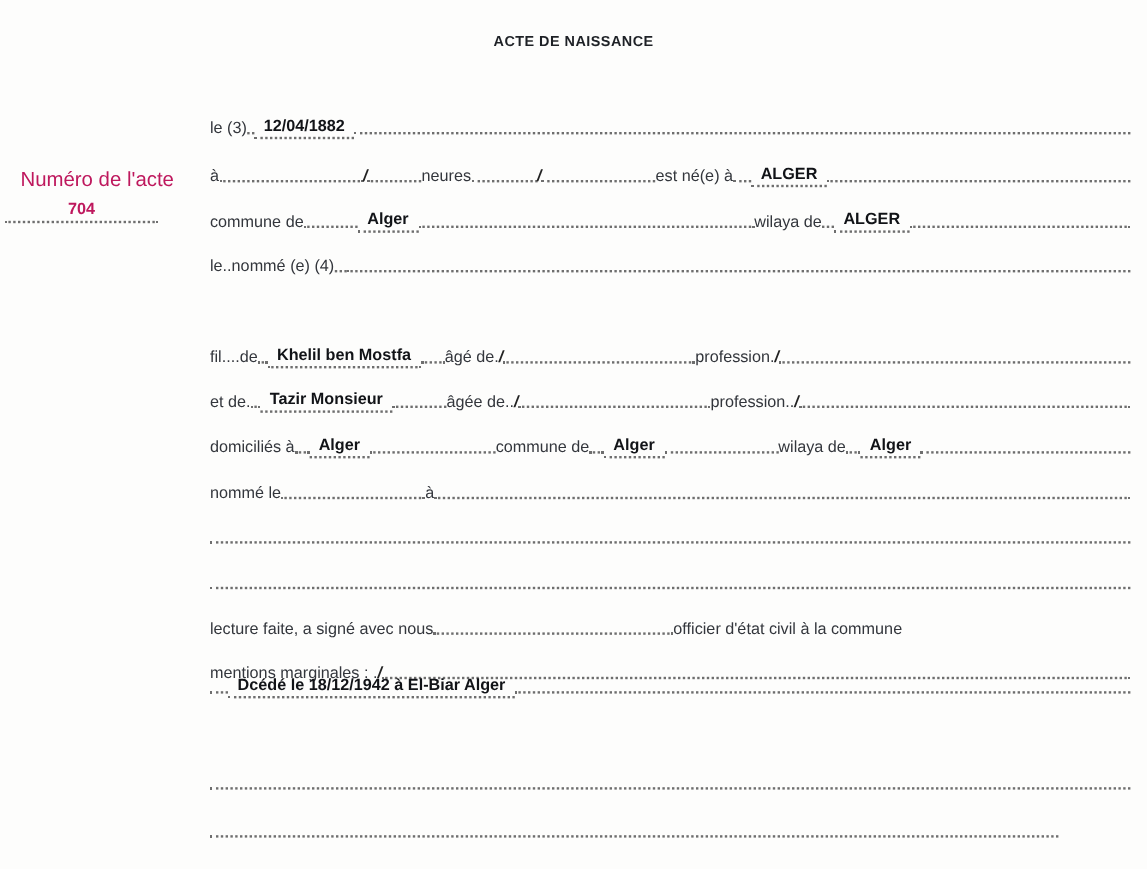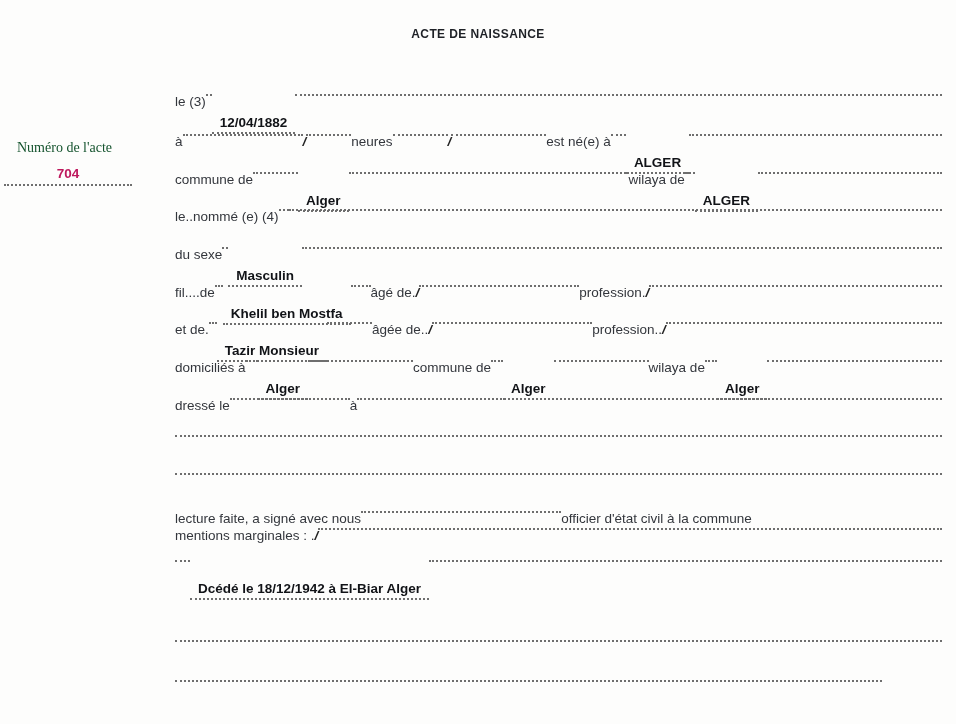--- a/index.html
+++ b/index.html
@@ -25,23 +25,22 @@
     font-size: 12px;
     font-weight: bold;
     letter-spacing: 0.4px;
     color: #1e2126;
   }
   
   .numero-label {
     position: absolute;
     left: 17px;
     top: 140px;
-    font-size: 14px;
-    color: #14532d;
-    font-family: Liberation Serif, serif;
+    font-size: 17px;
+    color: #be185d;
   }
   .numero-value {
     position: absolute;
     left: 4px;
     top: 166px;
     width: 128px;
     text-align: center;
     font-size: 13.5px;
     font-weight: bold;
     color: #be185d;
@@ -55,21 +54,21 @@
     right: 14px;
     top: 0;
     height: 724px;
   }
   .fline {
     position: absolute;
     left: 0;
     right: 0;
     height: 22px;
     display: flex;
-    align-items: flex-start;
+    align-items: flex-end;
     font-size: 13.5px;
     color: #33363c;
     white-space: nowrap;
   }
   .lbl { padding-bottom: 2px; }
   .dots {
     border-bottom: 2px dotted #6e6e6e;
     height: 2px;
     margin-bottom: 4px;
     flex: 0 0 auto;
@@ -135,26 +134,20 @@
       <span class="fill">ALGER</span>
       <span class="dots grow"></span>
     </div>
 
     <div class="fline" style="top:209px">
       <span class="lbl">le..nommé (e) (4)</span>
       <span class="dots w10"></span>
       <span class="dots grow"></span>
     </div>
 
-    <div class="fline" style="top:247px">
-      <span class="lbl">du sexe</span>
-      <span class="dots w6"></span>
-      <span class="fill">Masculin</span>
-      <span class="dots grow"></span>
-    </div>
 
     <div class="fline" style="top:285px">
       <span class="lbl">fil....de</span>
       <span class="dots w8"></span>
       <span class="fill">Khelil ben Mostfa</span>
       <span class="dots w20"></span>
       <span class="lbl">âgé de.</span>
       <span class="slash">/</span>
       <span class="dots w160"></span>
       <span class="lbl">profession.</span>
@@ -184,41 +177,41 @@
       <span class="dots w12"></span>
       <span class="fill">Alger</span>
       <span class="dots w95"></span>
       <span class="lbl">wilaya de</span>
       <span class="dots w12"></span>
       <span class="fill">Alger</span>
       <span class="dots grow"></span>
     </div>
 
     <div class="fline" style="top:398px">
-      <span class="lbl">dressé le</span>
+      <span class="lbl">nommé le</span>
       <span class="dots w120"></span>
       <span class="lbl">à</span>
       <span class="dots grow"></span>
     </div>
 
     <div class="fline" style="top:435px">
       <span class="dots grow"></span>
     </div>
 
     <div class="fline" style="top:473px">
       <span class="dots grow"></span>
     </div>
 
     <div class="fline" style="top:511px">
       <span class="lbl">lecture faite, a signé avec nous</span>
       <span class="dots w200"></span>
       <span class="lbl">officier d'état civil à la commune</span>
     </div>
 
-    <div class="fline" style="top:528px">
+    <div class="fline" style="top:548px">
       <span class="lbl">mentions marginales : .</span>
       <span class="slash">/</span>
       <span class="dots grow"></span>
     </div>
 
     <div class="fline" style="top:560px">
       <span class="dots w15"></span>
       <span class="fill">Dcédé le 18/12/1942 à El-Biar Alger</span>
       <span class="dots grow"></span>
     </div>

